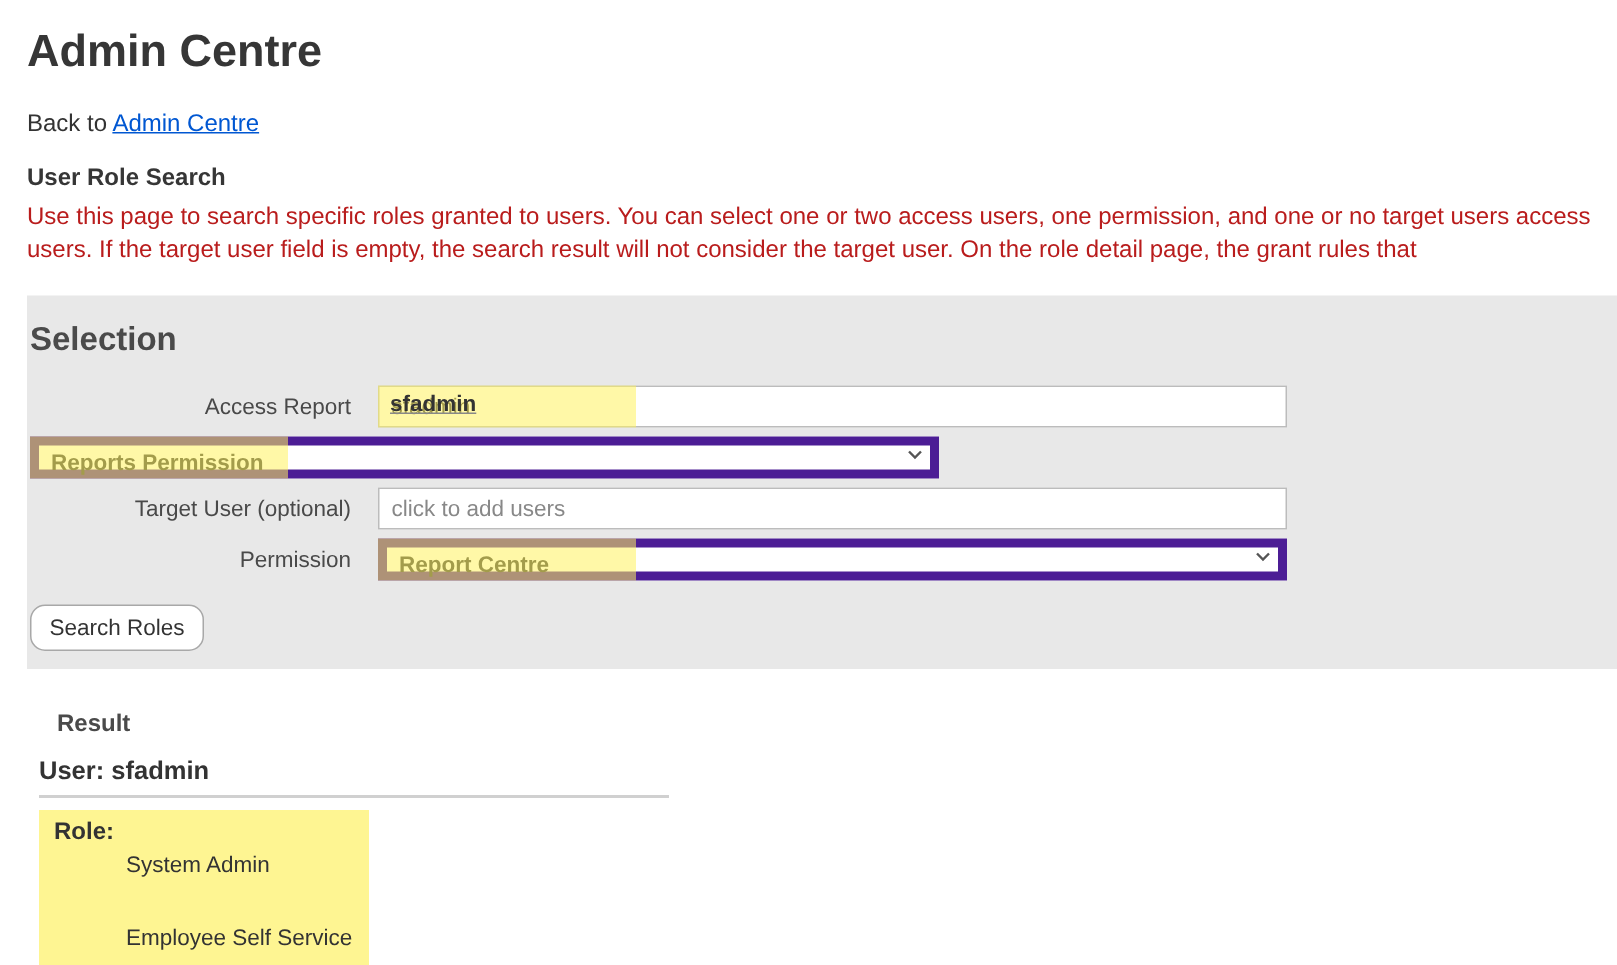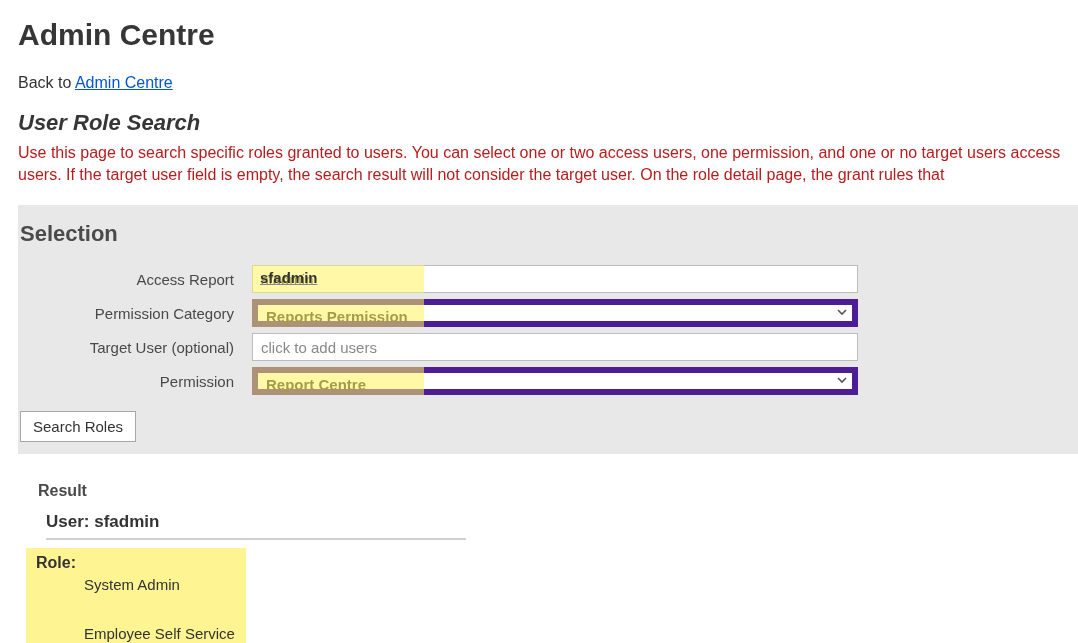--- a/index.html
+++ b/index.html
@@ -21,25 +21,24 @@
 .back-line {
   font-size: 16px;
   color: #333;
   margin-bottom: 18px;
 }
 .back-line a {
   color: #0057d2;
   text-decoration: underline;
 }
 h2.section-title {
-  font-size: 22px;
+  font-size: 16px;
   font-weight: 700;
   color: #363636;
   margin-bottom: 6px;
-  font-style: italic;
 }
 .description {
   font-size: 16px;
   line-height: 1.35;
   color: #b91c1c;
   margin-bottom: 20px;
   white-space: normal;
 }
 .selection-panel {
   background: #e8e8e8;
@@ -116,38 +115,38 @@
   text-decoration: underline;
   text-decoration-color: #888;
 }
 .bold-val2 {
   font-weight: 700;
 }
 .search-btn {
   margin-top: 10px;
   background: #fff;
   border: 1px solid #a8a8a8;
-  border-radius: 0;
+  border-radius: 10px;
   padding: 6px 12px;
   font-size: 15px;
   color: #333;
   cursor: pointer;
 }
 .result-title {
   font-size: 16px;
   font-weight: 700;
   color: #4a4a4a;
   margin-bottom: 12px;
   margin-left: 20px;
 }
 .user-line {
   font-size: 17px;
   font-weight: 700;
   color: #333;
-  margin-left: 28px;
+  margin-left: 8px;
   padding-bottom: 6px;
   border-bottom: 2px solid #d0d0d0;
   width: 420px;
   margin-bottom: 8px;
 }
 .role-block {
   background: #fef592;
   width: 220px;
   padding: 6px 10px 14px 10px;
   margin-left: 8px;
@@ -186,21 +185,20 @@
     <div class="form-row">
       <div class="form-label">Access Report</div>
       <div class="form-field-wrap">
         <input type="text" class="text-input" style="padding-left: 8px;" value="sfadmin">
         <div class="highlight-overlay"></div>
         <span style="position:absolute;left:8px;top:4px;font-size:15px;pointer-events:none;" class="bold-val">sfadmin</span>
       </div>
     </div>
 
     <div class="form-row">
-      <div class="form-label">Permission Category</div>
       <div class="form-field-wrap">
         <div class="select-input">
           <span class="bold-val2">Reports Permission</span>
         </div>
         <span class="chev">
           <svg width="12" height="12" viewBox="0 0 12 12">
               <path d="M2 4 L6 8 L10 4" fill="none" stroke="#555" stroke-width="1.6"></path>
             </svg>
         </span>
         <div class="highlight-overlay"></div>

